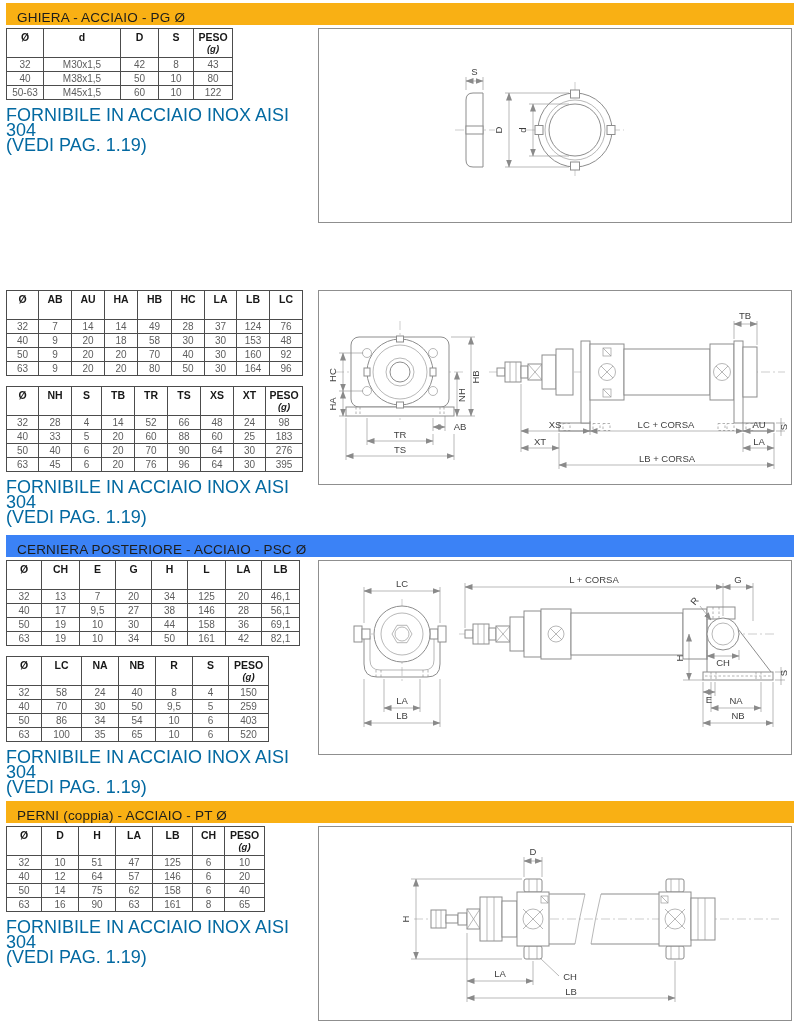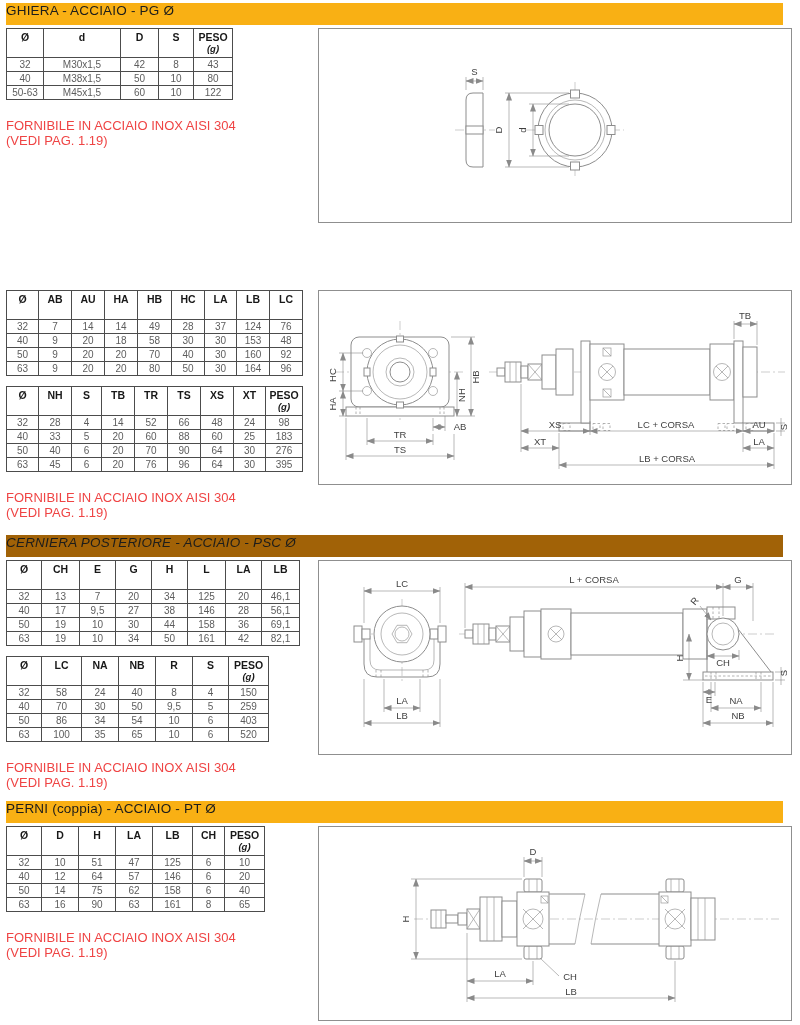--- a/index.html
+++ b/index.html
@@ -1,29 +1,29 @@
 <!DOCTYPE html>
 <html><head>
 <meta charset="utf-8">
 <style>
   html,body{margin:0;padding:0;background:#fff;}
   body{width:800px;height:1025px;position:relative;overflow:hidden;
        font-family:"Liberation Sans",sans-serif;-webkit-font-smoothing:antialiased;}
   .section{position:absolute;left:0;width:800px;}
   .bar{position:absolute;left:6px;width:777px;height:22px;background:#F9B014;
-       display:flex;align-items:flex-start;}
+       display:flex;align-items:flex-end;padding-left:11px;}
   .bar-title{font-size:13.5px;color:#1d1d1b;letter-spacing:.2px;}
   .leftcol{position:absolute;left:6px;top:25px;width:310px;}
   table.spec{border-collapse:collapse;table-layout:fixed;background:#fff;}
   .tbl-gap{height:10px;}
   .spec th,.spec td{border:1px solid #4c4c4c;text-align:center;padding:0;overflow:hidden;}
   .spec th{height:26px;vertical-align:top;font-size:10.5px;font-weight:bold;color:#181818;padding-top:2px;}
   .spec td{height:13px;font-size:10px;color:#5d5d5d;}
   .spec .unit{font-style:italic;font-size:9.5px;margin-top:0;}
-  .note{margin-top:18px;font-size:13px;color:#ef4444;line-height:15px;}
+  .note{margin-top:8px;font-size:18px;color:#0369a1;line-height:15px;}
   .drawbox{position:absolute;left:318px;top:25px;width:474px;height:195px;
            border:1px solid #8f8f8f;background:#fff;box-sizing:border-box;}
   svg{display:block;}
   .ol{fill:none;stroke:#8d8d8d;stroke-width:1;}
   .olw{fill:#fff;stroke:#8d8d8d;stroke-width:1;}
   .ol2{fill:none;stroke:#9a9a9a;stroke-width:.7;}
   .cl{fill:none;stroke:#ababab;stroke-width:.6;stroke-dasharray:9 3 2 3;}
   .dm{fill:none;stroke:#8a8a8a;stroke-width:.6;}
   .dsh{fill:none;stroke:#929292;stroke-width:.7;stroke-dasharray:2.5 2;}
   text.lb{font-family:"Liberation Sans",sans-serif;font-size:9.5px;fill:#3f3f3f;}
@@ -437,21 +437,21 @@
         <text class="lb" x="468" y="136" text-anchor="middle" transform="rotate(-90 468 136)">S</text>
         <text class="lb" x="221" y="154" text-anchor="middle">XT</text>
         <text class="lb" x="440" y="154" text-anchor="middle">LA</text>
         <text class="lb" x="348" y="171" text-anchor="middle">LB + CORSA</text>
       </g>
     </svg>
   </div>
 </div>
 
 <div class="section" style="top:535px;height:266px">
-  <div class="bar" style="background: #a16207; font-style: italic;">
+  <div class="bar" style="background: #3b82f6;">
     <span class="bar-title">CERNIERA POSTERIORE - ACCIAIO - PSC Ø</span>
   </div>
   <div class="leftcol">
     <table class="spec">
         <colgroup>
           <col style="width: 35px;">
           <col style="width: 38px;">
           <col style="width: 36px;">
           <col style="width: 36px;">
           <col style="width: 36px;">

